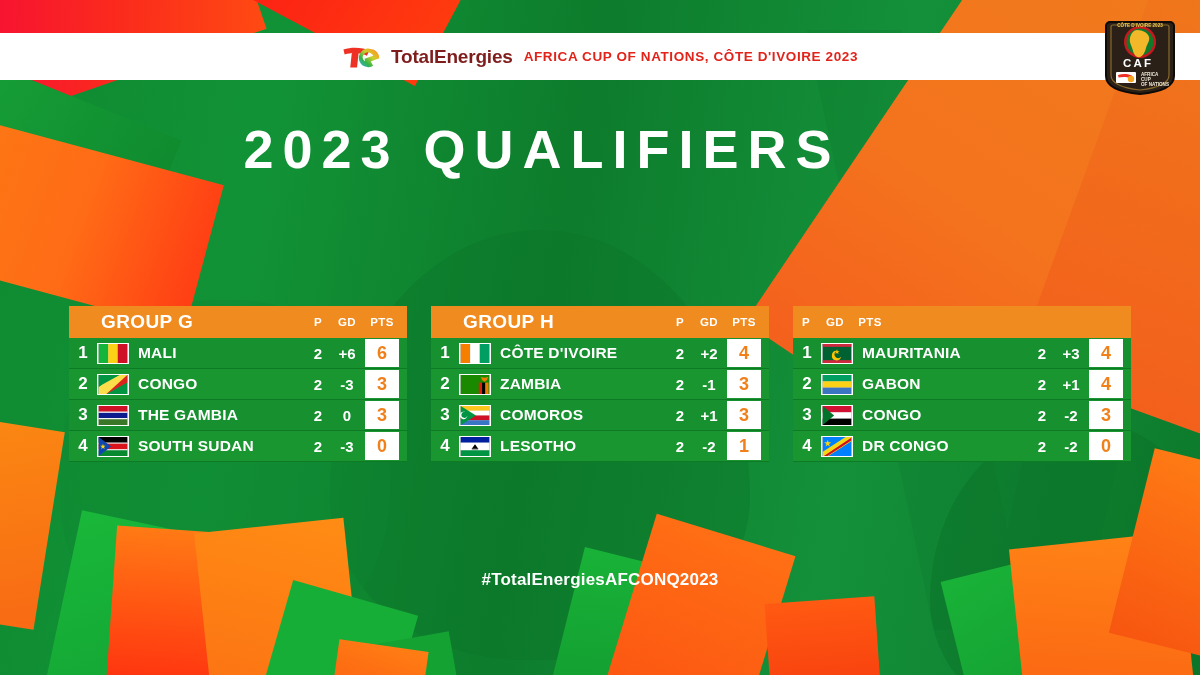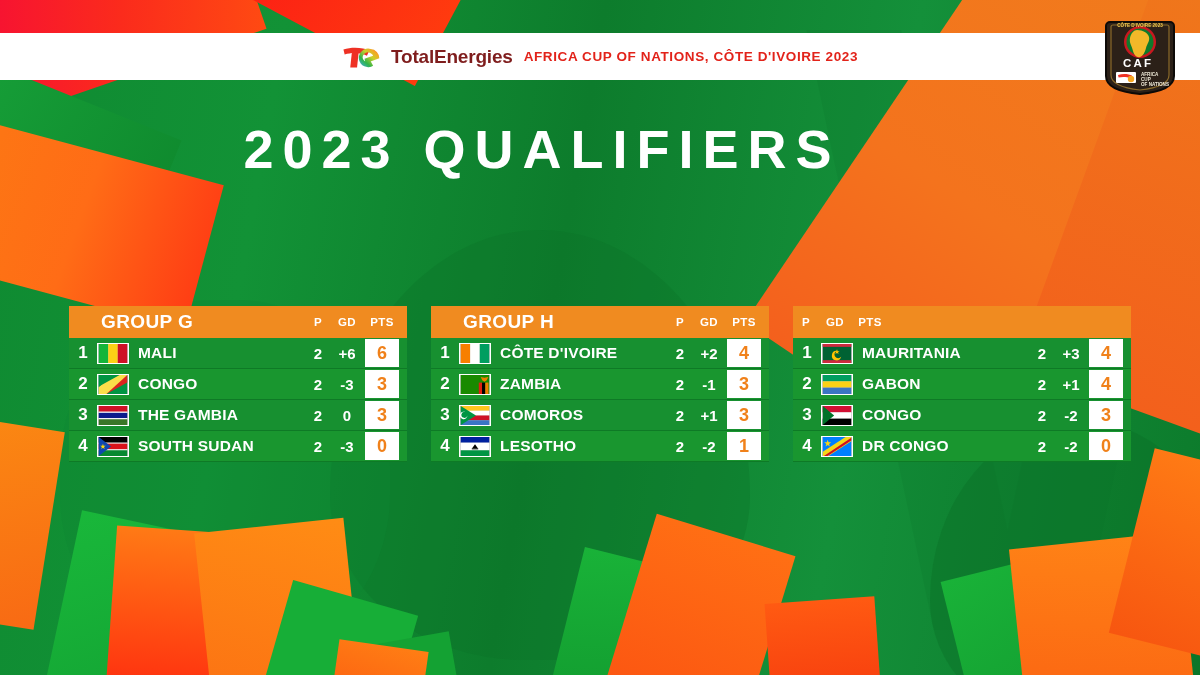--- a/index.html
+++ b/index.html
@@ -541,14 +541,15 @@
           </div>
         <div class="team">DR CONGO</div>
         <div class="cell p">2</div>
         <div class="cell gd">-2</div>
         <div class="ptsbox">0</div>
       </div>
     </div>
 
   </div>
 
+  <div class="hashtag">#TotalEnergiesAFCONQ2023</div>
 
 </div>
 
 </body></html>

